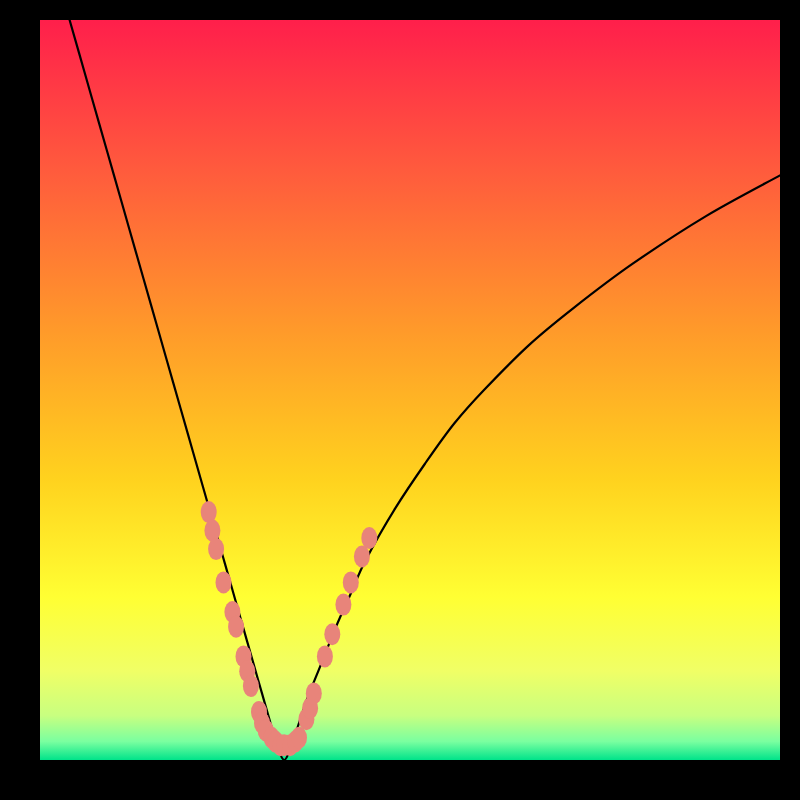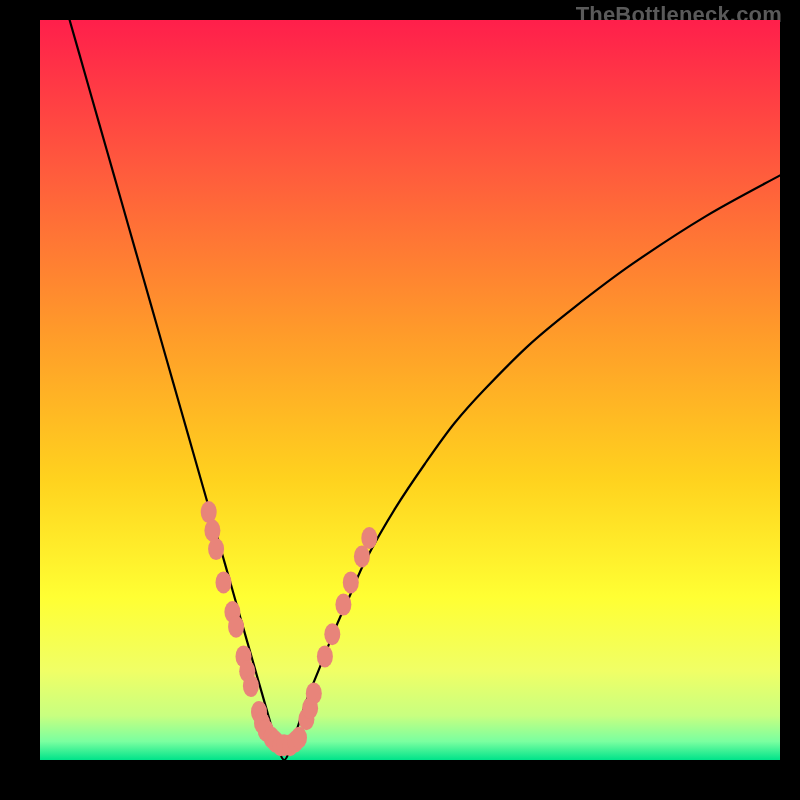--- a/index.html
+++ b/index.html
@@ -41,21 +41,20 @@
     top: 0;
     width: 740px;
     height: 740px;
     overflow: visible;
   }
 </style>
 </head>
 <body>
 
 <div class="outer">
-  <div class="watermark">TheBottleneck.com</div>
 
   <div class="plot" id="plot" style="background: linear-gradient(rgb(255, 31, 75) 0%, rgb(255, 90, 61) 20%, rgb(255, 154, 42) 42%, rgb(255, 210, 30) 62%, rgb(255, 255, 51) 78%, rgb(240, 255, 102) 88%, rgb(200, 255, 128) 94%, rgb(122, 255, 160) 97.5%, rgb(0, 227, 138) 100%);">
     <svg class="curve" id="svg" viewBox="0 0 740 740" preserveAspectRatio="none">
       <path id="curvePath" fill="none" stroke-width="2.2" stroke-linecap="round" d="M 29.6 0.0 C 32.1 8.6, 39.5 34.5, 44.4 51.8 C 49.3 69.1, 54.3 86.3, 59.2 103.6 C 64.1 120.9, 69.1 138.1, 74.0 155.4 C 78.9 172.7, 83.9 189.9, 88.8 207.2 C 93.7 224.5, 98.7 241.7, 103.6 259.0 C 108.5 276.3, 113.5 293.5, 118.4 310.8 C 123.3 328.1, 128.3 345.3, 133.2 362.6 C 138.1 379.9, 143.1 397.1, 148.0 414.4 C 152.9 431.7, 159.1 453.3, 162.8 466.2 C 166.5 479.1, 167.7 483.5, 170.2 492.1 C 172.7 500.7, 175.1 509.4, 177.6 518.0 C 180.1 526.6, 182.5 535.3, 185.0 543.9 C 187.5 552.5, 189.9 561.2, 192.4 569.8 C 194.9 578.4, 197.3 587.1, 199.8 595.7 C 202.3 604.3, 204.7 613.0, 207.2 621.6 C 209.7 630.2, 212.1 638.9, 214.6 647.5 C 217.1 656.1, 219.5 664.8, 222.0 673.4 C 224.5 682.0, 226.9 690.7, 229.4 699.3 C 231.9 707.9, 234.3 718.4, 236.8 725.2 C 239.3 732.0, 241.7 740.0, 244.2 740.0 C 246.7 740.0, 249.1 731.4, 251.6 725.2 C 254.1 719.0, 256.5 710.4, 259.0 703.0 C 261.5 695.6, 262.7 690.7, 266.4 680.8 C 270.1 670.9, 276.3 656.1, 281.2 643.8 C 286.1 631.5, 291.1 618.5, 296.0 606.8 C 300.9 595.1, 305.9 584.6, 310.8 573.5 C 315.7 562.4, 318.2 554.4, 325.6 540.2 C 333.0 526.0, 345.3 504.4, 355.2 488.4 C 365.1 472.4, 374.9 458.2, 384.8 444.0 C 394.7 429.8, 404.5 415.6, 414.4 403.3 C 424.3 391.0, 431.7 382.9, 444.0 370.0 C 456.3 357.1, 473.6 339.2, 488.4 325.6 C 503.2 312.0, 515.5 302.2, 532.8 288.6 C 550.1 275.0, 569.8 259.6, 592.0 244.2 C 614.2 228.8, 641.3 210.9, 666.0 196.1 C 690.7 181.3, 727.7 162.2, 740.0 155.4" stroke="#000000"></path>
       <g id="markers">
           <ellipse cx="168.7" cy="492.1" rx="8" ry="11" fill="#e8847a"></ellipse>
           <ellipse cx="172.4" cy="510.6" rx="8" ry="11" fill="#e8847a"></ellipse>
           <ellipse cx="176.1" cy="529.1" rx="8" ry="11" fill="#e8847a"></ellipse>
           <ellipse cx="183.5" cy="562.4" rx="8" ry="11" fill="#e8847a"></ellipse>
           <ellipse cx="192.4" cy="592.0" rx="8" ry="11" fill="#e8847a"></ellipse>

